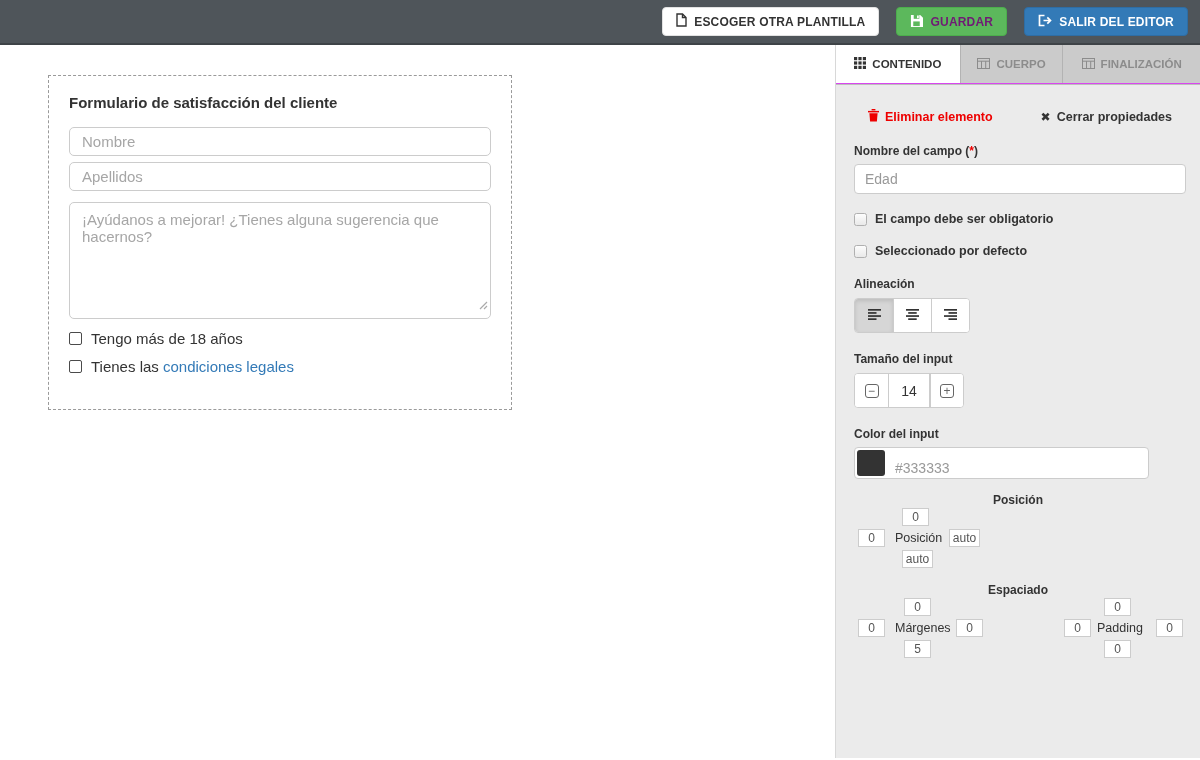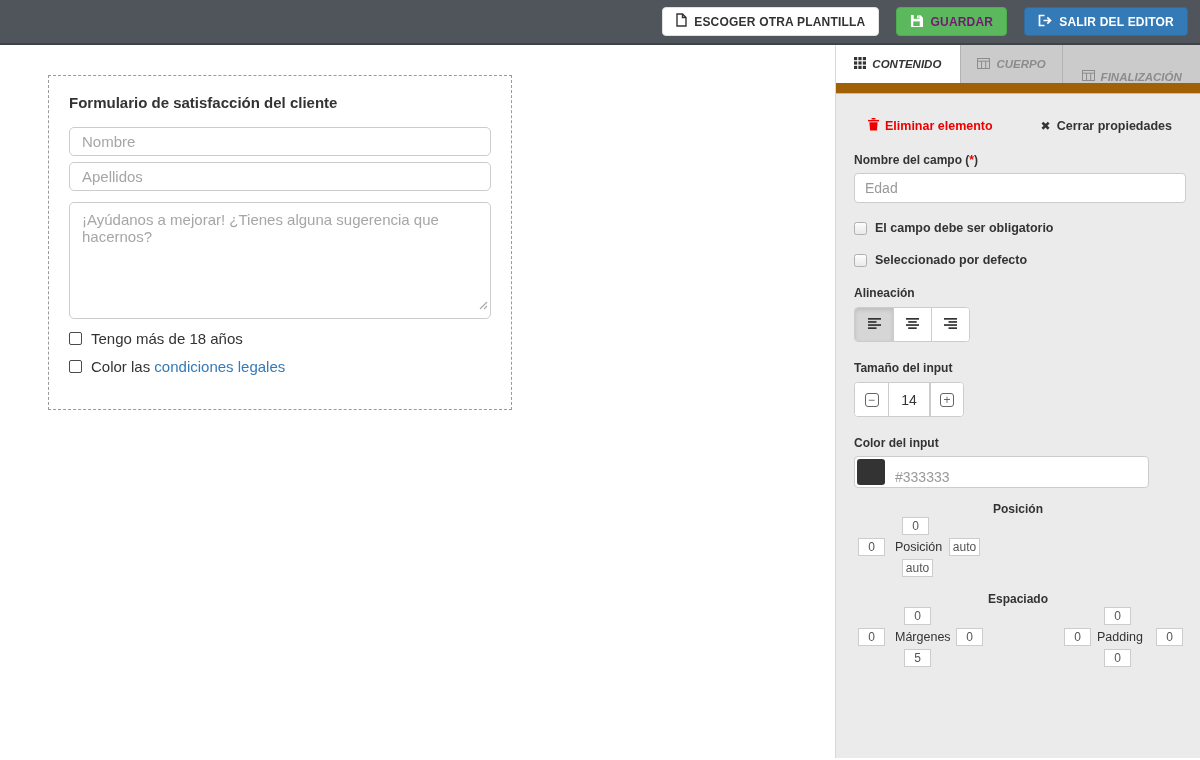--- a/index.html
+++ b/index.html
@@ -51,29 +51,29 @@
   ::placeholder { color:#a6a6a6; opacity:1; }
   .cb-row { display:flex; align-items:center; gap:9px; font-size:15px; color:#333; margin-top:11px; }
   .cb {
     width:13px; height:13px; border:1.5px solid #4a4a4a; border-radius:2px;
     background:#fff; flex:none; cursor:pointer;
   }
   .link { color:#337ab7; text-decoration:none; cursor:pointer; }
 
   
   .panel { width:365px; background:#ebebeb; border-left:1px solid #d8d8d8; }
-  .tabbar { display:flex; height:49px; border-bottom:1px solid #bdbdbd; background:#a16207;font-style:italic; }
+  .tabbar { display:flex; height:40px; border-bottom:1px solid #bdbdbd; background:#d946ef; }
   .tab {
     display:flex; align-items:center; justify-content:center; gap:6px;
     font-size:11.5px; font-weight:bold; cursor:pointer; height:38px;
   }
   .tab.active { background:#fff; color:#333; width:124px; border-bottom:1px solid #fff; margin-bottom:-1px; }
   .tab.inactive { background:#cbcbcb; color:#8c8c8c; border-left:1px solid #b3b3b3; }
   .tab-cuerpo { width:103px; }
-  .tab-final  { width:138px;align-items:flex-end; }
+  .tab-final  { width:138px; }
 
   .actions {
     display:flex; justify-content:space-between; align-items:center;
     padding:24px 28px 0 32px; font-size:12.5px; font-weight:bold;
   }
   .action-del   { color:#ee0000; display:flex; align-items:center; gap:6px; cursor:pointer; }
   .action-close { color:#333;    display:flex; align-items:center; gap:6px; cursor:pointer; }
   .x-glyph { font-size:12px; line-height:1; }
 
   .section { padding:0 18px; }
@@ -185,21 +185,21 @@
               <path d="M8 1L1 8M8 5L5 8" stroke="#aaa" stroke-width="1.2"></path>
             </svg>
         </span>
       </div>
       <div class="cb-row">
         <span class="cb"></span>
         <span>Tengo más de 18 años</span>
       </div>
       <div class="cb-row">
         <span class="cb"></span>
-        <span><span>Color las </span><a class="link">condiciones legales</a></span>
+        <span><span>Tienes las </span><a class="link">condiciones legales</a></span>
       </div>
     </div>
   </div>
 
   <div class="panel">
     <div class="tabbar">
       <div class="tab active">
         <span>
           <svg width="12" height="12" viewBox="0 0 12 12" fill="#333">
               <rect width="3.2" height="3.2"></rect>

